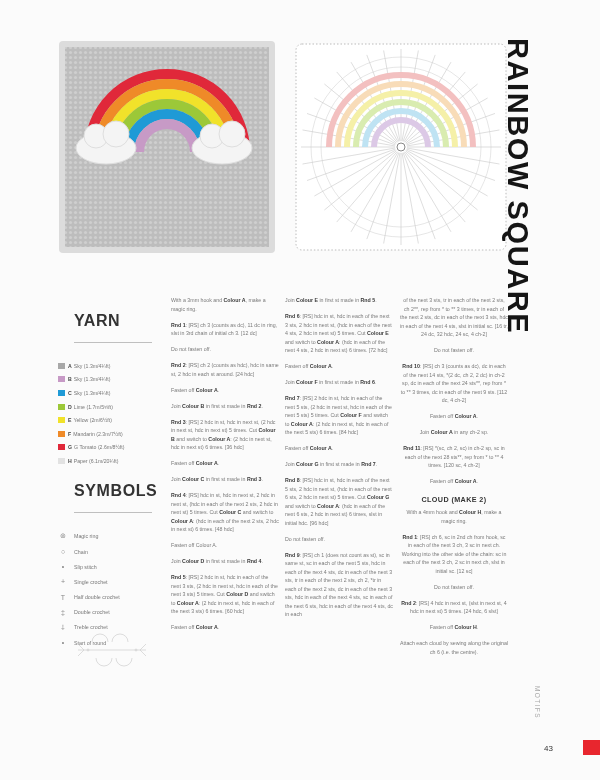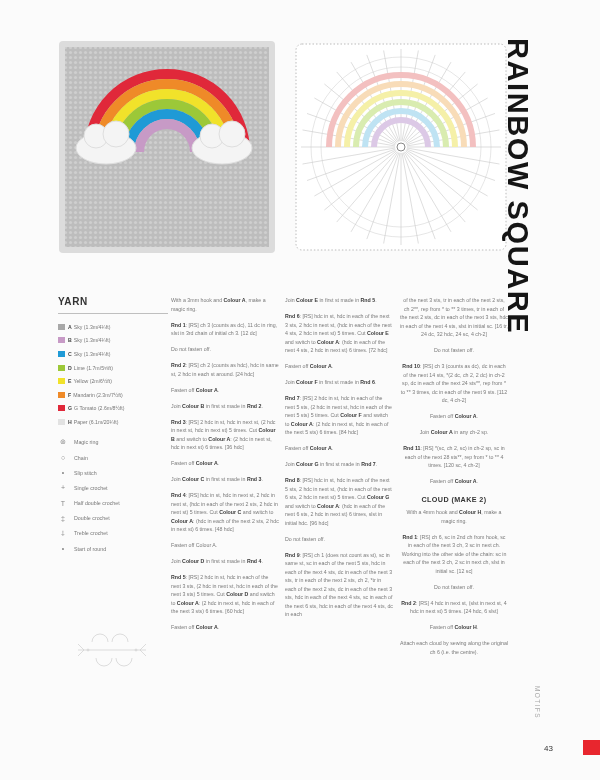--- a/index.html
+++ b/index.html
@@ -2,21 +2,21 @@
 <html><head>
 <meta charset="utf-8">
 <style>
   html,body{margin:0;padding:0;}
   body{width:600px;height:780px;background:#fbfbfb;position:relative;overflow:hidden;font-family:"Liberation Sans",sans-serif;color:#555;}
   .photo{position:absolute;left:58px;top:40px;width:218px;height:214px;}
   .chart{position:absolute;left:292px;top:40px;width:218px;height:214px;}
   .title{position:absolute;left:518px;top:38px;width:40px;height:200px;}
   .title span{position:absolute;left:20px;top:0;transform-origin:0 0;transform:rotate(90deg) translate(0,-20px);white-space:nowrap;font-family:"Liberation Sans",sans-serif;font-weight:bold;font-size:29px;letter-spacing:1.6px;color:#151515;transform:rotate(90deg);display:block;line-height:40px;}
   .col-left{position:absolute;left:58px;top:296px;width:110px;}
-  h3{margin:0;font-size:10px;font-weight:bold;color:#333;letter-spacing:.6px;padding-bottom:6px;border-bottom:1.5px solid #bfbfbf;}
+  h3{margin:16px;font-size:16px;font-weight:bold;color:#333;letter-spacing:.6px;padding-bottom:12px;border-bottom:1.5px solid #bfbfbf;}
   .yarn-list{list-style:none;margin:6px 0 0;padding:0;}
   .yarn-list li{display:flex;align-items:center;font-size:5.2px;height:13.6px;color:#777;}
   .sw{width:7px;height:6px;margin-right:3px;flex:0 0 auto;}
   .yarn-list b{color:#444;margin-right:2px;}
   .sym-h{margin-top:14px;}
   .sym-list{list-style:none;margin:6px 0 0;padding:0;}
   .sym-list li{display:flex;align-items:center;font-size:5.3px;height:15.2px;color:#777;}
   .sym-ic{width:10px;text-align:center;margin-right:6px;font-size:7px;color:#888;}
   .motif{position:absolute;left:72px;top:630px;width:80px;height:40px;}
   .col{position:absolute;top:296px;width:108px;font-size:5.25px;line-height:8.5px;color:#7a7a7a;}
@@ -152,20 +152,21 @@
         <span class="sw" style="background: rgb(224, 40, 58);"></span>
         <b>G</b>
         <span>G Tomato (2.6m/8½ft)</span>
       </li>
       <li>
         <span class="sw" style="background: rgb(226, 226, 226);"></span>
         <b>H</b>
         <span>Paper (6.1m/20¼ft)</span>
       </li>
     </ul>
+  <h3 class="sym-h">SYMBOLS</h3>
   <ul class="sym-list" id="symList">
       <li>
         <span class="sym-ic">⊚</span>
         <span>Magic ring</span>
       </li>
       <li>
         <span class="sym-ic">○</span>
         <span>Chain</span>
       </li>
       <li>

